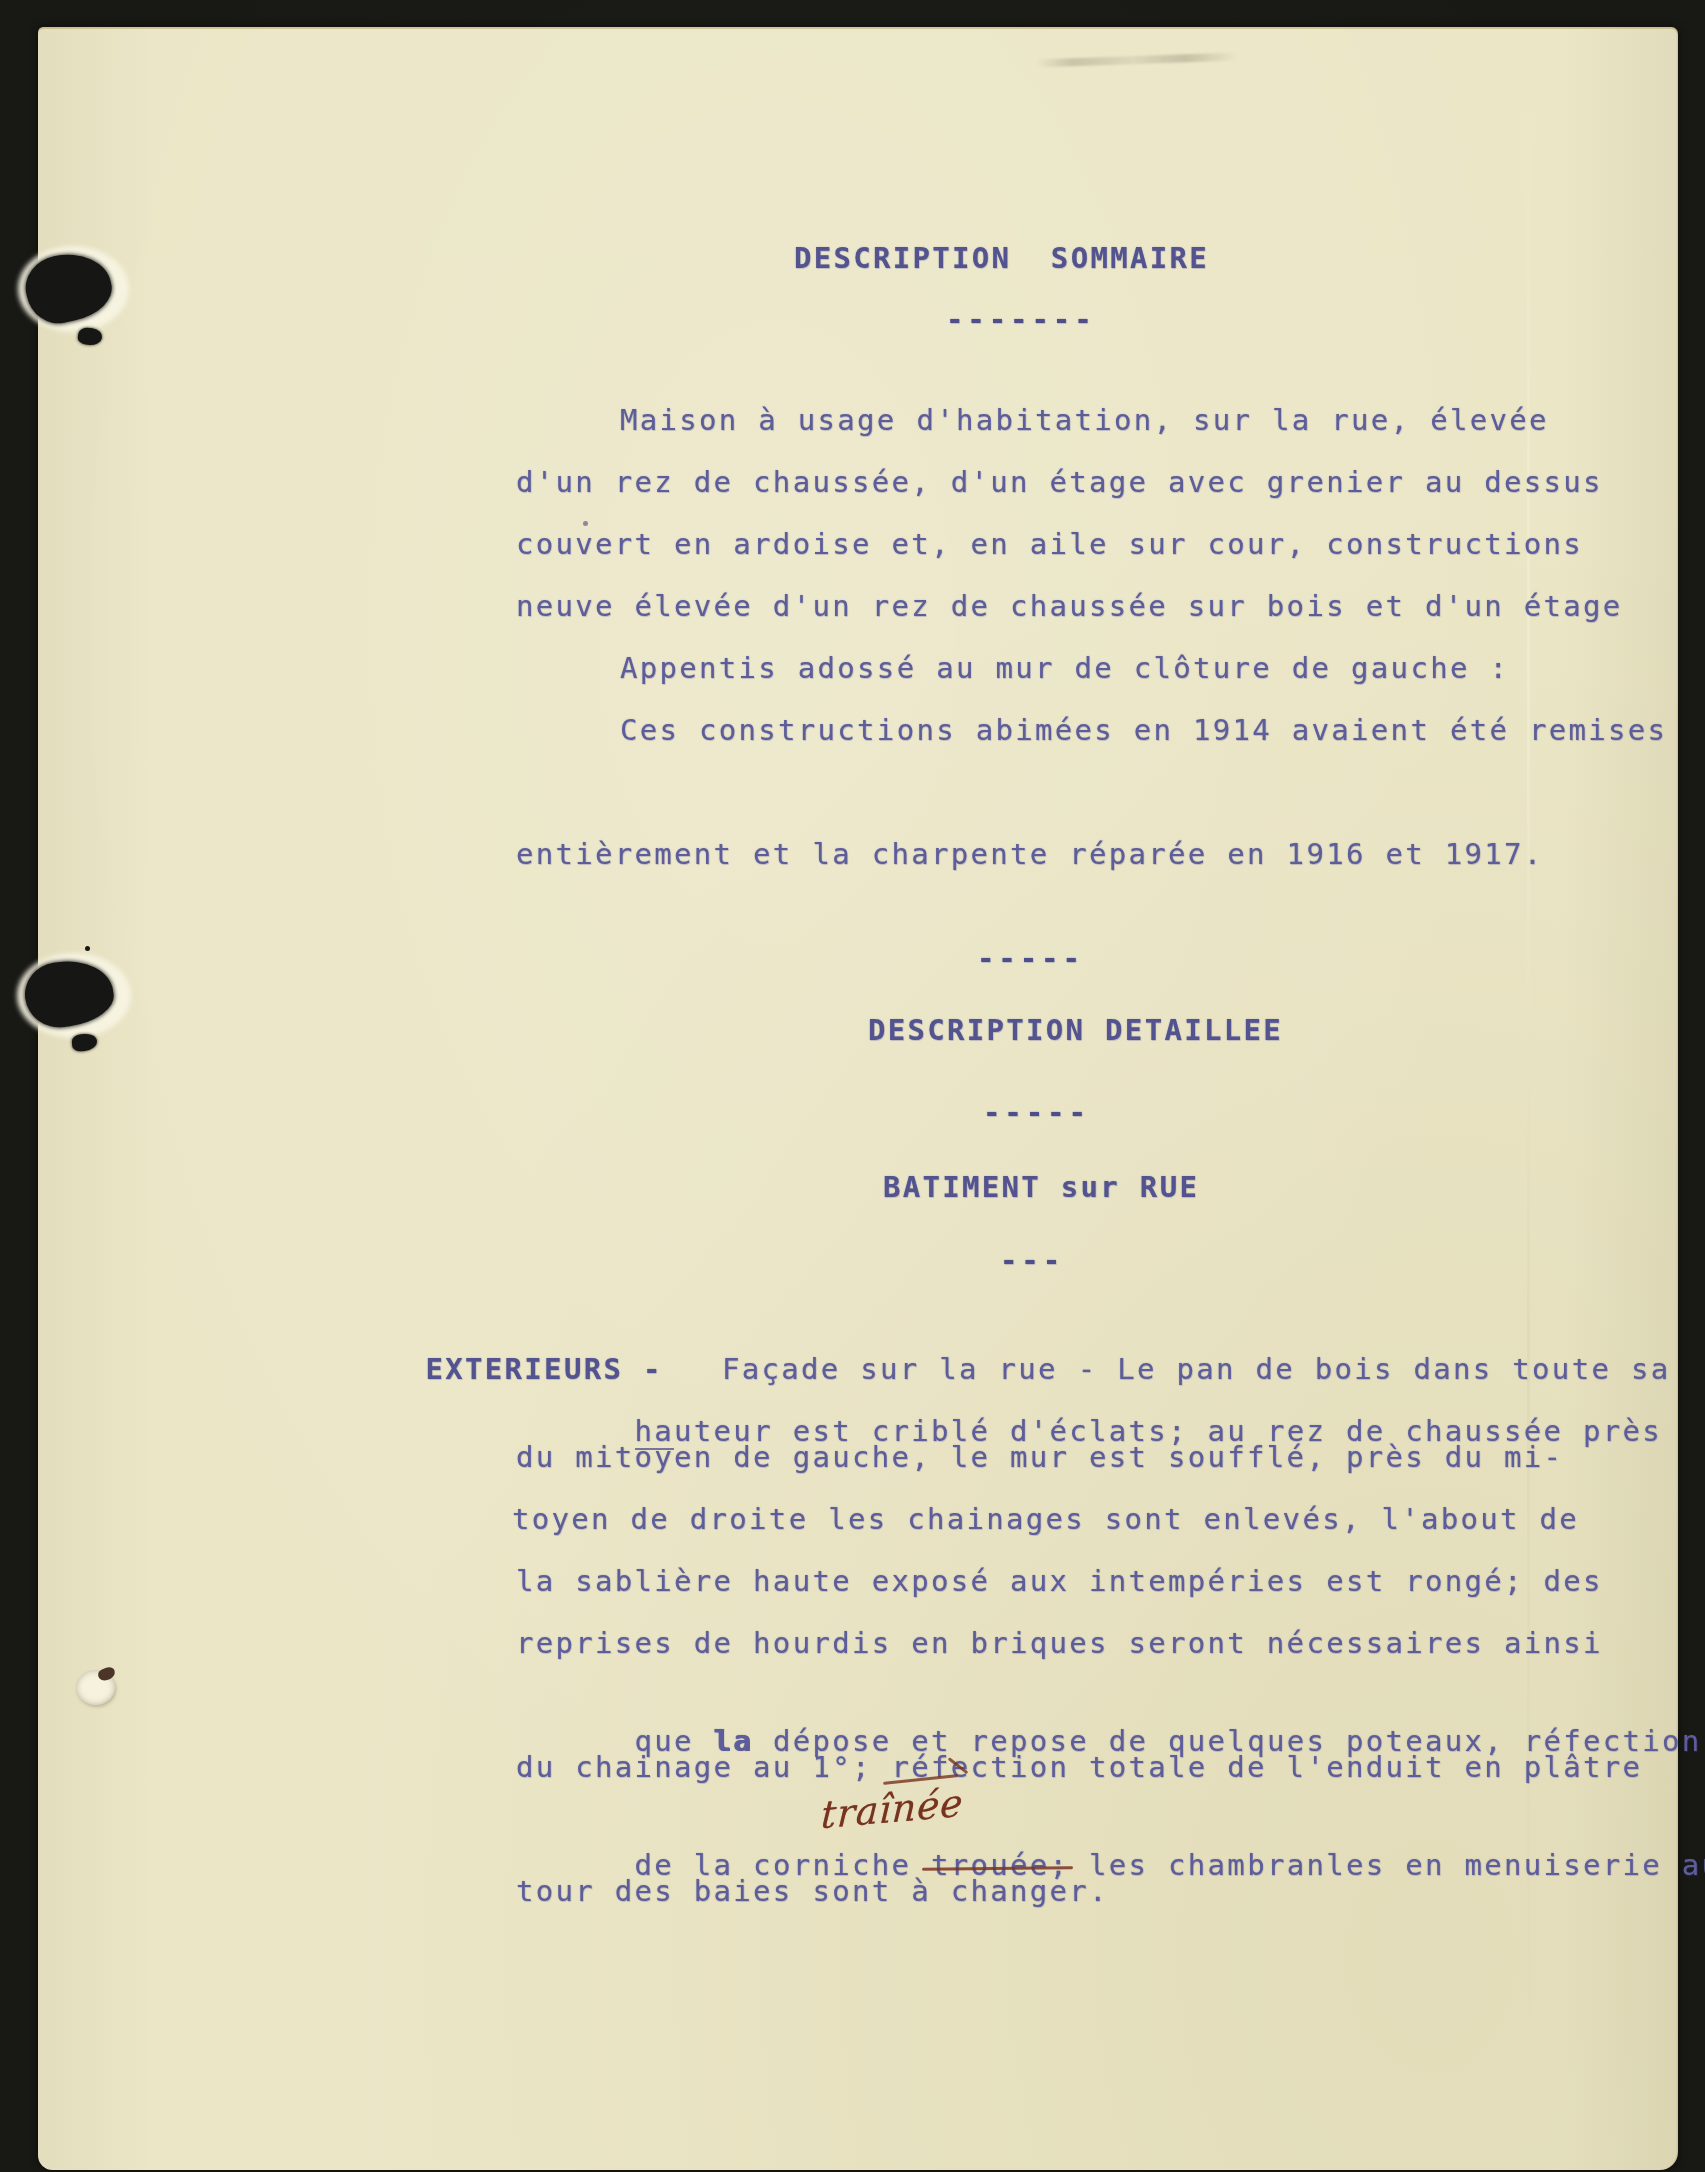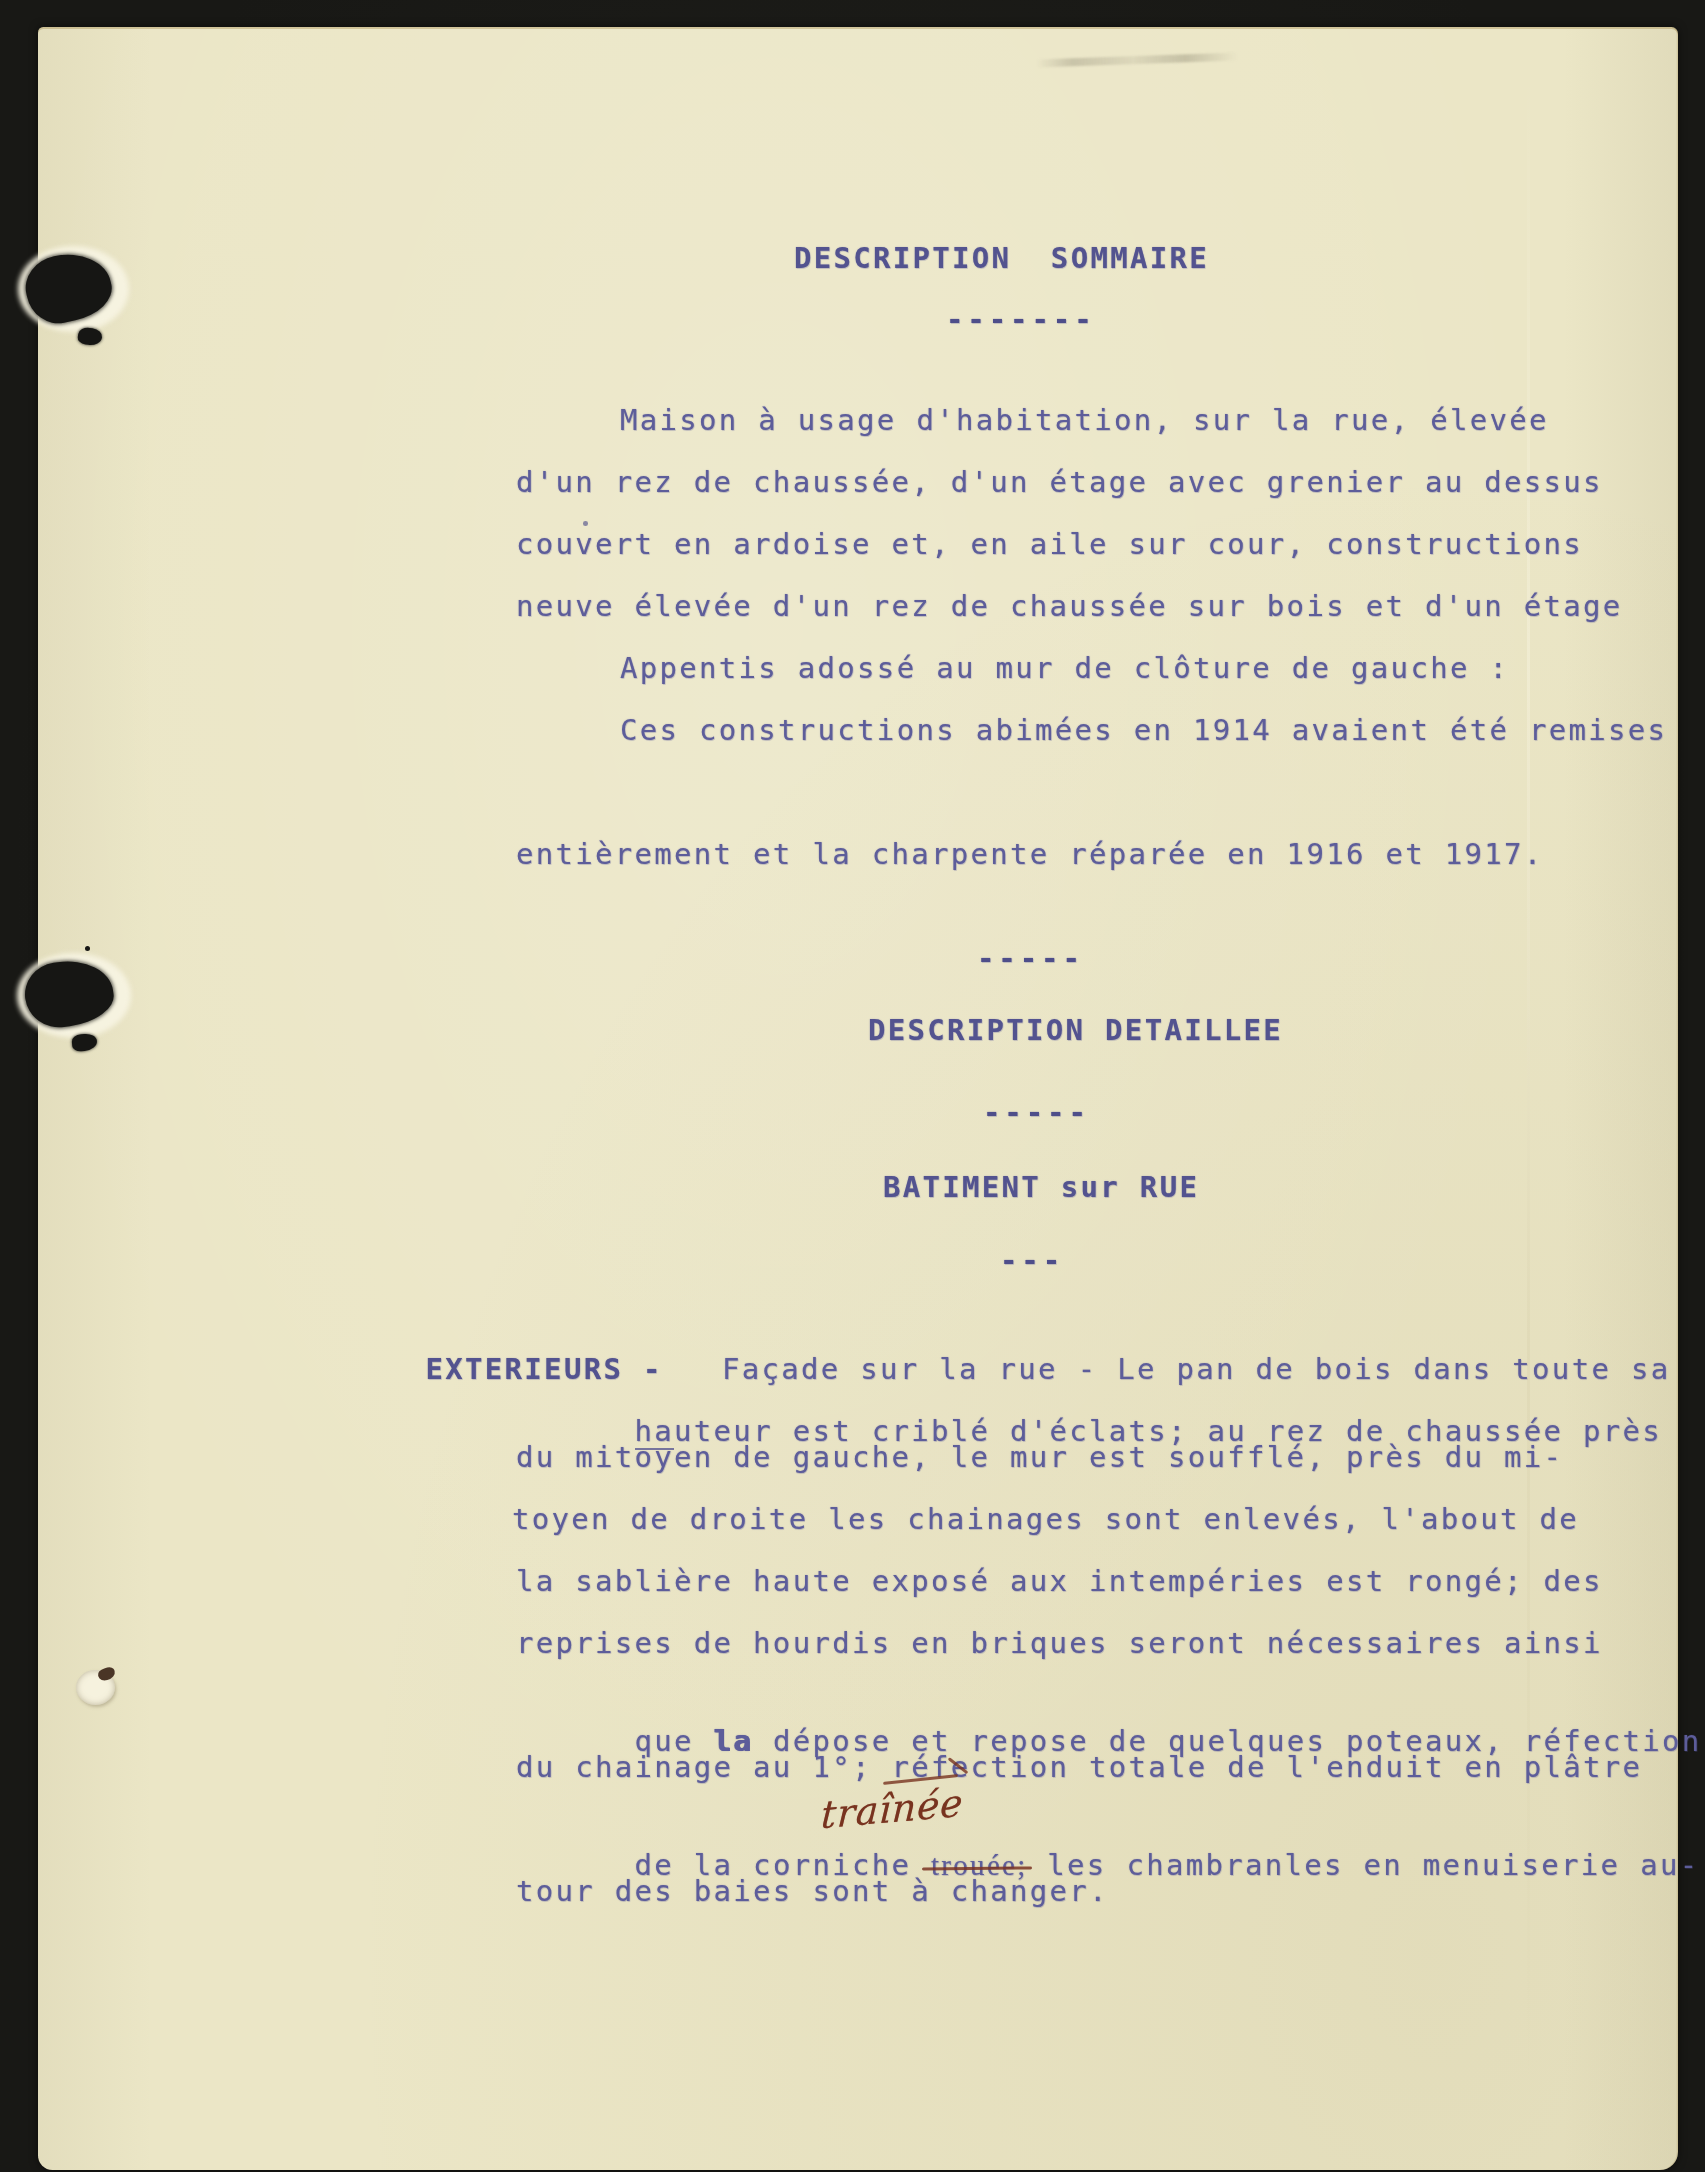--- a/index.html
+++ b/index.html
@@ -39,21 +39,21 @@
     white-space:pre;
     text-shadow:0 0 1.3px rgba(80,80,150,.45), 0.7px 0.7px 0 rgba(93,93,154,.22);
   }
   .hd{font-weight:bold;color:#53538f;}
   .rule{font-weight:bold;color:#4e4e8a;letter-spacing:3.9px;}
   .uink{border-bottom:2.6px solid rgba(70,70,140,.70);}
   .overtype{
     font-weight:bold;
     text-shadow:1px 0 0 currentColor, -0.7px 0 0 rgba(93,93,154,.55), 0 0 1.3px rgba(80,80,150,.5);
   }
-  .struck{position:relative;font-family:Liberation Serif, serif;}
+  .struck{position:relative;}
   .struck::after{
     content:"";position:absolute;left:-9px;right:-3.9px;top:56%;height:3.3px;
     background:#7a3322;border-radius:2px;transform:rotate(-.6deg);opacity:.85;
   }
   .hand{
     position:absolute;
     font-family:"DejaVu Serif",serif;font-style:italic;
     font-size:38px;color:#78331f;letter-spacing:0.7px;
     transform:rotate(-5deg) skewX(-8deg);
     text-shadow:0 0 0.7px rgba(120,50,30,.5);

